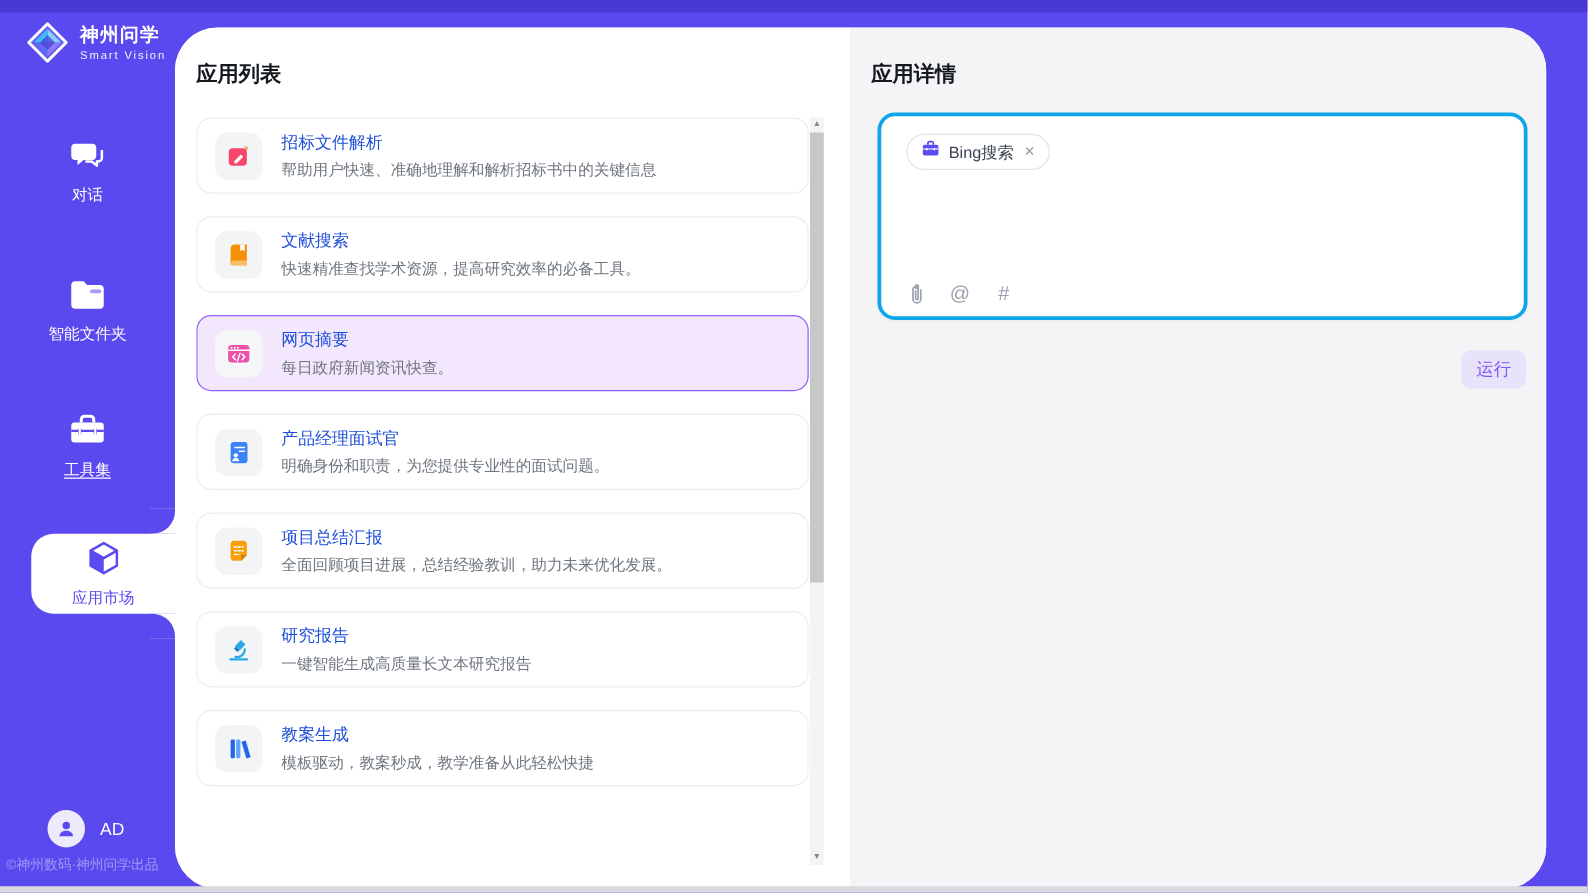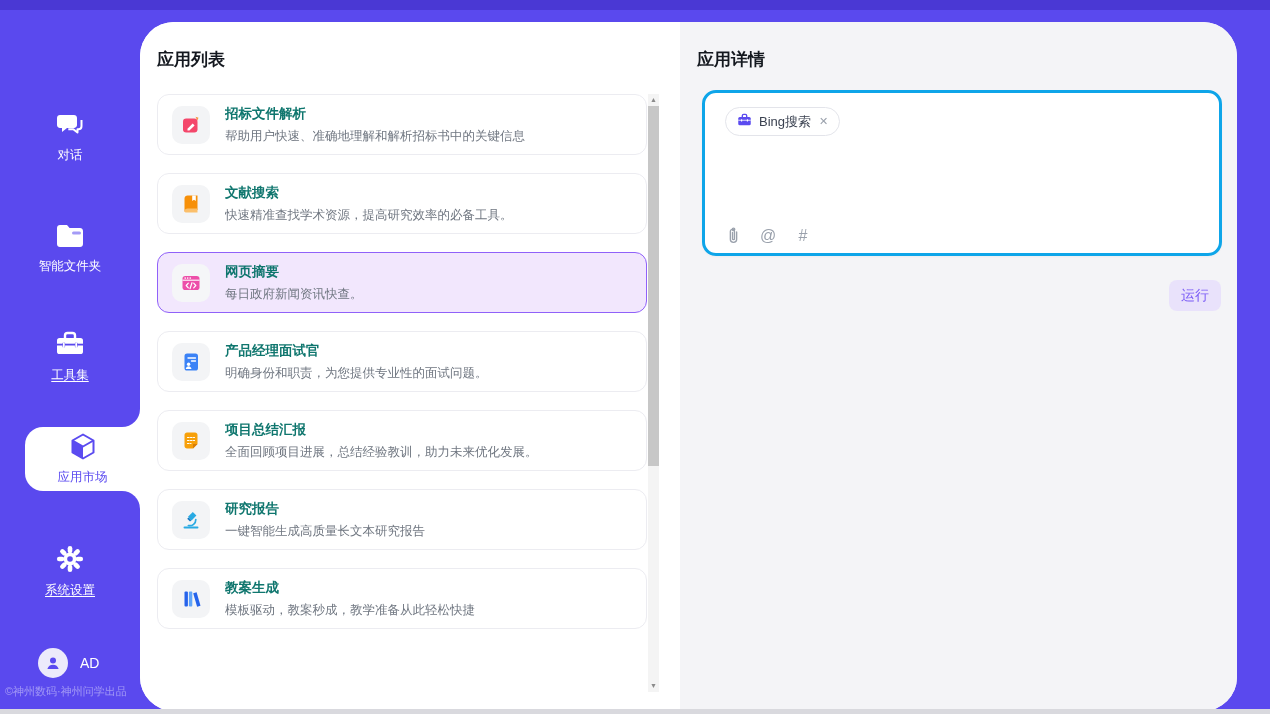--- a/index.html
+++ b/index.html
@@ -40,21 +40,21 @@
   .panel-right { position:absolute; left:540px; top:0; width:557px; height:689px; background:#f4f4f7; }
   .panel-title { position:absolute; left:17px; top:26px; font-size:17px; font-weight:bold; color:#14181f; }
 
   
   .list-wrap { position:absolute; left:17px; top:72px; width:492px; height:598px; overflow:hidden; }
   .card { width:490px; height:61px; margin-bottom:18px; border:1px solid #ececf1; border-radius:12px; background:#fff; display:flex; align-items:center; padding:0 14px; gap:15px; cursor:pointer; }
   .card.selected { background:#f2e7fd; border:1.5px solid #9061f9; }
   .icon-sq { width:38px; height:38px; border-radius:10px; background:#f3f4f6; display:flex; align-items:center; justify-content:center; flex:none; }
   .card.selected .icon-sq { background:#f5f6f8; }
   .card-txt { display:flex; flex-direction:column; gap:5px; overflow:hidden; }
-  .card-title { font-size:13.5px; font-weight:bold; color:#0f766e; }
+  .card-title { font-size:13.5px; font-weight:normal; color:#1d4ed8; }
   .card-desc  { font-size:12.5px; color:#6f7680; white-space:nowrap; }
 
   
   .sbar { position:absolute; left:508px; top:72px; width:11px; height:598px; background:#f4f4f4; }
   .sbar .arr { position:absolute; left:0; width:11px; height:12px; color:#8b8b8b; font-size:7px; text-align:center; line-height:12px; cursor:pointer; }
   .sbar .arr.up { top:0; } .sbar .arr.down { bottom:0; }
   .sbar .thumb { position:absolute; left:0; top:12px; width:11px; height:360px; background:#c7c7c7; cursor:pointer; }
 
   
   .detail-card { position:absolute; left:22px; top:68px; width:520px; height:166px; background:#fff; border:3px solid #0ea5e9; border-radius:14px; box-shadow:0 1px 2px rgba(20,20,40,.03); }
@@ -66,20 +66,36 @@
   .composer-icons .ci { width:22px; height:22px; display:flex; align-items:center; justify-content:center; font-size:16px; cursor:pointer; }
   .run-btn { position:absolute; left:489px; top:258px; width:52px; height:31px; border:none; border-radius:8px; background:#e9e2fb; color:#7b5cf6; font-size:14px; font-family:inherit; cursor:pointer; }
 </style>
 </head>
 <body>
 
 <div class="stage">
   <div class="top-strip"></div>
 
   <div class="sidebar">
+    <div class="logo">
+      <span>
+        <svg width="36" height="36" viewBox="0 0 36 36">
+          <polygon points="18,3 33,18 18,33 3,18" fill="#6d5ef5" stroke="#ffffff" stroke-width="2.4" stroke-linejoin="round"></polygon>
+          <polygon points="18,7 29,18 18,18" fill="#7dd3fc"></polygon>
+          <polygon points="18,7 7,18 18,18" fill="#38bdf8"></polygon>
+          <polygon points="7,18 18,29 18,18" fill="#5b6cf2"></polygon>
+          <polygon points="29,18 18,29 18,18" fill="#8b7cf8"></polygon>
+          <polygon points="18,12 24,18 18,24 12,18" fill="#4c3fd8" opacity=".75"></polygon>
+        </svg>
+      </span>
+      <span class="logo-text">
+        <div class="cn">神州问学</div>
+        <div class="en">Smart Vision</div>
+      </span>
+    </div>
 
     <div class="nav-item nav-chat">
       <span>
         <svg width="30" height="28" viewBox="0 0 30 28">
           <path d="M3 4h14c1.6 0 3 1.3 3 3v7c0 1.6-1.4 3-3 3h-7l-5 4v-4H3c-1.7 0-3-1.4-3-3V7c0-1.7 1.3-3 3-3z" fill="#fff" transform="translate(2,1)"></path>
           <path d="M26.5 10v6.2c0 1.7-1.3 3-3 3h-1v3.3l-4.2-3.3h-5" fill="none" stroke="#fff" stroke-width="2" stroke-linejoin="round"></path>
         </svg>
       </span>
       <span class="lbl">对话</span>
     </div>
@@ -115,39 +131,20 @@
         <svg width="30" height="30" viewBox="0 0 30 30">
           <path d="M15 2.5l10.5 6v12l-10.5 6-10.5-6v-12z" fill="#fff" stroke="#5b4bf0" stroke-width="2" stroke-linejoin="round"></path>
           <path d="M4.5 8.5L15 14.5l10.5-6" fill="none" stroke="#5b4bf0" stroke-width="2" stroke-linejoin="round"></path>
           <path d="M4.5 8.5L15 14.5v12l-10.5-6z" fill="#5b4bf0"></path>
         </svg>
       </span>
       <span class="lbl">应用市场</span>
     </div>
     <div class="fillet f-bot"></div>
 
-    <div class="nav-item nav-gear">
-      <span>
-        <svg width="28" height="28" viewBox="0 0 28 28">
-          <g stroke="#fff" stroke-width="4.6" stroke-linecap="round">
-            <line x1="14" y1="3.2" x2="14" y2="6"></line>
-              <line x1="14" y1="22" x2="14" y2="24.8"></line>
-            <line x1="3.2" y1="14" x2="6" y2="14"></line>
-              <line x1="22" y1="14" x2="24.8" y2="14"></line>
-            <line x1="6.4" y1="6.4" x2="8.4" y2="8.4"></line>
-              <line x1="19.6" y1="19.6" x2="21.6" y2="21.6"></line>
-            <line x1="6.4" y1="21.6" x2="8.4" y2="19.6"></line>
-              <line x1="19.6" y1="8.4" x2="21.6" y2="6.4"></line>
-          </g>
-          <circle cx="14" cy="14" r="6.4" fill="#fff"></circle>
-          <circle cx="14" cy="14" r="2.8" fill="#5a49ee"></circle>
-        </svg>
-      </span>
-      <span class="lbl und">系统设置</span>
-    </div>
 
     <div class="user-row">
       <span class="avatar">
         <svg width="18" height="18" viewBox="0 0 24 24">
           <circle cx="12" cy="8.5" r="4" fill="#5b4bf0"></circle>
           <path d="M4.5 20c.9-4 3.9-5.8 7.5-5.8s6.6 1.8 7.5 5.8z" fill="#5b4bf0"></path>
         </svg>
       </span>
       <span class="uname">AD</span>
     </div>

